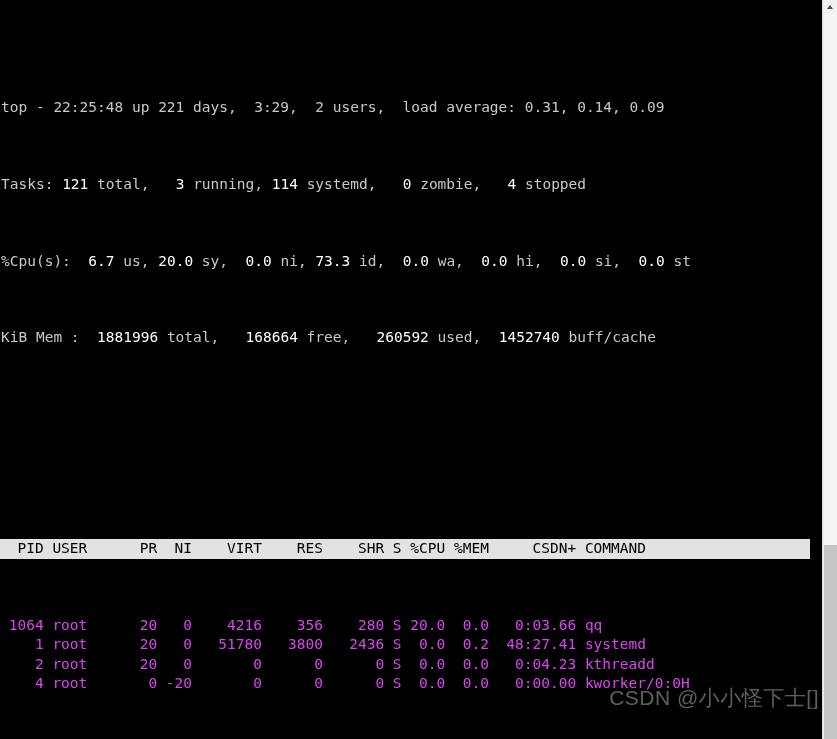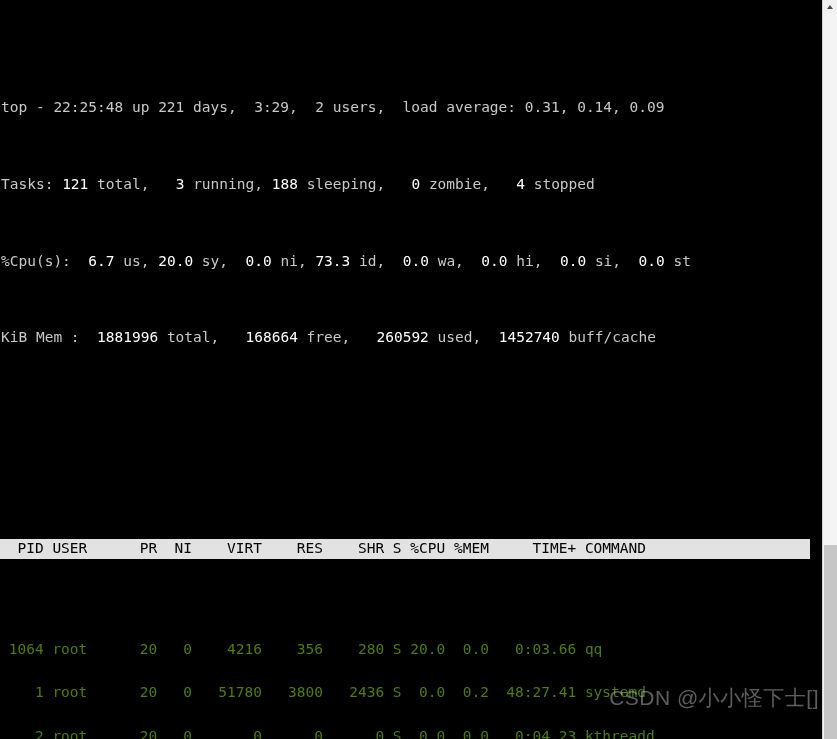--- a/index.html
+++ b/index.html
@@ -49,22 +49,21 @@
     height: 19.2px;
     white-space: pre;
     font-weight: normal;
     width: 810px;
   }
 
   .rows { padding-left: 0; }
   .prow {
     height: 19.2px;
     white-space: pre;
-    color: #4d7c0f;
-    margin-top: 24px;
+    color: #d946ef;
   }
 
   
   #scrollbar {
     position: absolute;
     right: 0;
     top: 0;
     width: 15px;
     height: 739px;
     background: #f1f1f1;
@@ -119,31 +118,31 @@
 </head>
 <body>
 
 <div id="terminal">
 
   <div id="screen">
 
     <div class="summary">
       <div class="sumline"><span>top - 22:25:48 up 221 days,  3:29,  2 users,  load average: 0.31, 0.14, 0.09</span></div>
 
-      <div class="sumline"><span>Tasks:</span> <span class="b">121</span> <span>total,</span>   <span class="b">3</span> <span>running,</span> <span class="b">188</span> <span>sleeping,</span>   <span class="b">0</span> <span>zombie,</span>   <span class="b">4</span> <span>stopped</span></div>
+      <div class="sumline"><span>Tasks:</span> <span class="b">121</span> <span>total,</span>   <span class="b">3</span> <span>running,</span> <span class="b">114</span> <span>systemd,</span>   <span class="b">0</span> <span>zombie,</span>   <span class="b">4</span> <span>stopped</span></div>
 
       <div class="sumline"><span>%Cpu(s):</span>  <span class="b">6.7</span> <span>us,</span> <span class="b">20.0</span> <span>sy,</span>  <span class="b">0.0</span> <span>ni,</span> <span class="b">73.3</span> <span>id,</span>  <span class="b">0.0</span> <span>wa,</span>  <span class="b">0.0</span> <span>hi,</span>  <span class="b">0.0</span> <span>si,</span>  <span class="b">0.0</span> <span>st</span></div>
 
       <div class="sumline"><span>KiB Mem :</span>  <span class="b">1881996</span> <span>total,</span>   <span class="b">168664</span> <span>free,</span>   <span class="b">260592</span> <span>used,</span>  <span class="b">1452740</span> <span>buff/cache</span></div>
 
     </div>
 
     <div class="gap"></div>
 
-    <div class="colhdr">  PID USER      PR  NI    VIRT    RES    SHR S %CPU %MEM     TIME+ COMMAND</div>
+    <div class="colhdr">  PID USER      PR  NI    VIRT    RES    SHR S %CPU %MEM     CSDN+ COMMAND</div>
 
     <div class="rows" id="rows"><div class="prow"> 1064 root      20   0    4216    356    280 S 20.0  0.0   0:03.66 qq</div><div class="prow">    1 root      20   0   51780   3800   2436 S  0.0  0.2  48:27.41 systemd</div><div class="prow">    2 root      20   0       0      0      0 S  0.0  0.0   0:04.23 kthreadd</div><div class="prow">    4 root       0 -20       0      0      0 S  0.0  0.0   0:00.00 kworker/0:0H</div></div>
 
   </div>
 
   <div id="scrollbar">
     <div id="sb-up"></div>
     <div id="sb-track-top"></div>
     <div id="sb-thumb"></div>
   </div>

